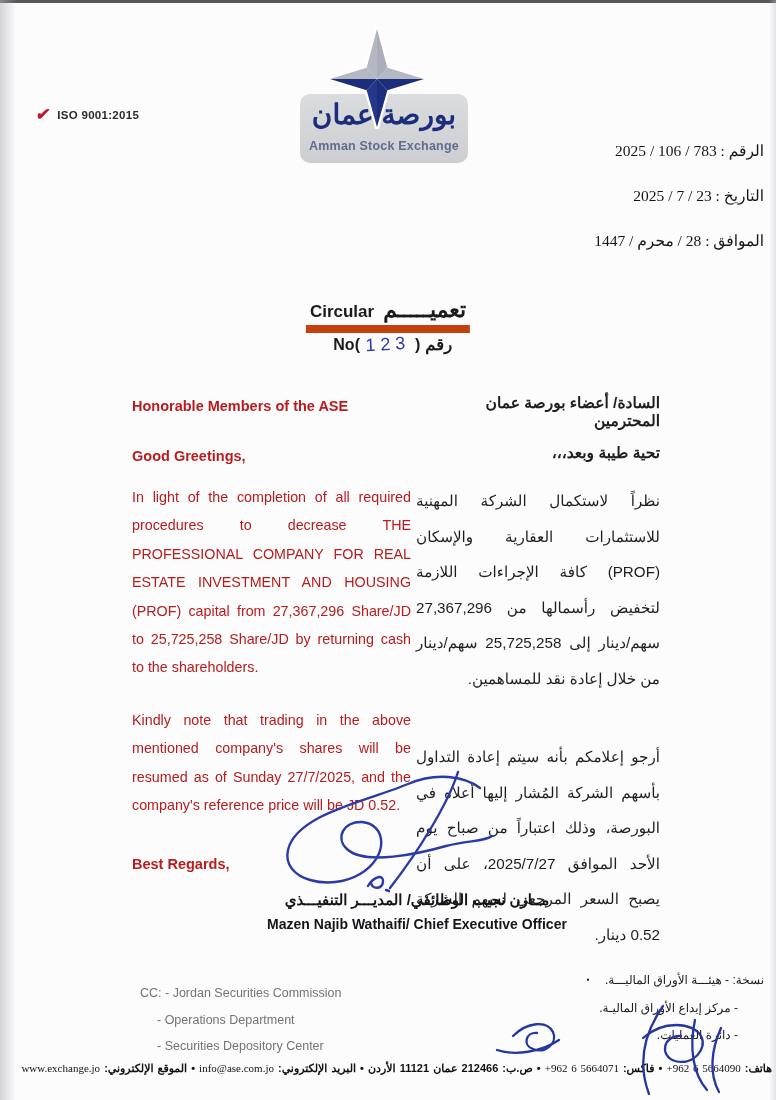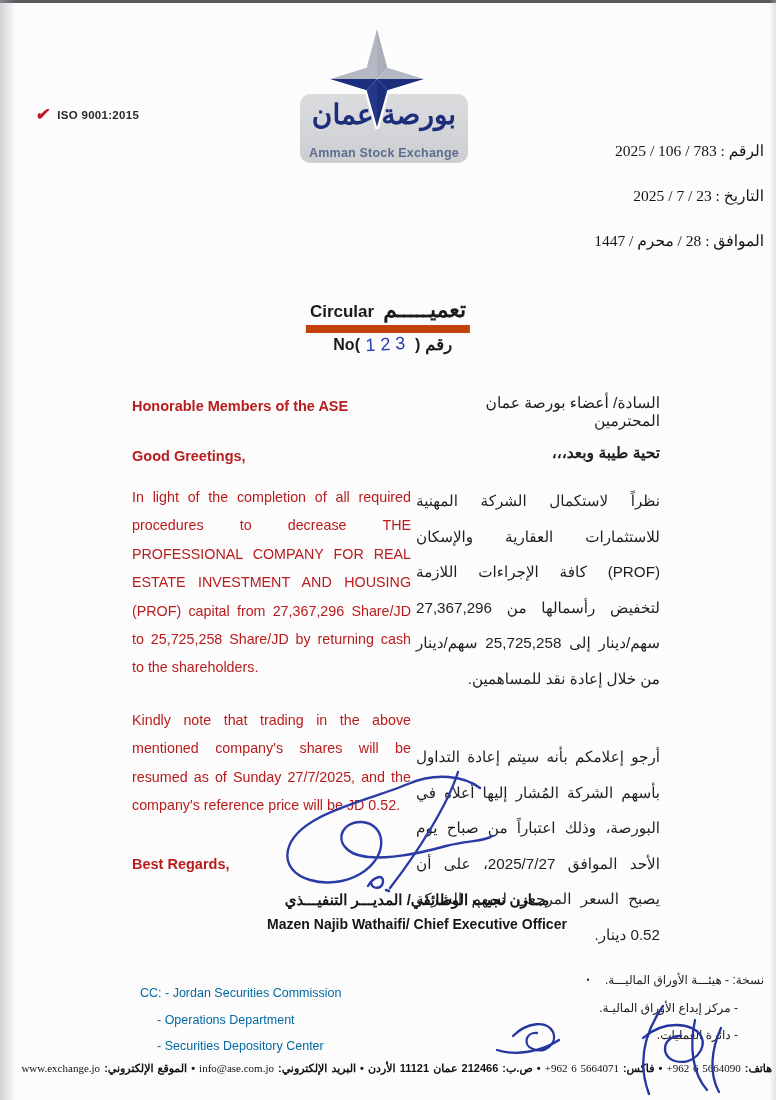--- a/index.html
+++ b/index.html
@@ -17,21 +17,21 @@
 
   
   .iso{position:absolute;left:36px;top:106px;display:flex;align-items:center;gap:7px;}
   .iso .check{color:#c2192a;font-size:17px;font-weight:700;transform:skewX(-8deg);line-height:1;}
   .iso .lbl{font-size:11.5px;font-weight:700;color:#2a2a2a;letter-spacing:.3px;}
 
   
   .logo-plate{position:absolute;left:300px;top:94px;width:168px;height:69px;border-radius:10px;
     background:linear-gradient(#dbdcde,#cdced1);text-align:center;}
   .logo-ar{margin-top:6px;font-size:28px;font-weight:700;color:#1c2e7b;line-height:30px;text-align:center;}
-  .logo-en{font-size:12.5px;font-weight:700;color:#5d6d90;letter-spacing:.2px;margin-top:16px;}
+  .logo-en{font-size:12.5px;font-weight:700;color:#5d6d90;letter-spacing:.2px;margin-top:9px;}
   .star{position:absolute;left:330px;top:27px;z-index:2;}
 
   
   .refblock{position:absolute;right:12px;top:128px;text-align:right;direction:rtl;
     font-family:"Liberation Serif",serif;font-size:15.5px;color:#141414;line-height:45px;}
 
   
   .heading{position:absolute;left:50%;top:297px;transform:translateX(-50%);
     display:flex;align-items:baseline;gap:9px;border-bottom:8px solid #c2410c;padding:0 4px 2px 4px;}
   .heading .en{font-size:17px;font-weight:700;color:#1a1a1a;}
@@ -39,38 +39,38 @@
   .no-line{position:absolute;left:50%;top:334px;transform:translateX(-46%);
     display:flex;align-items:baseline;gap:3px;font-size:16px;font-weight:700;color:#1a1a1a;}
   .no-line .ink{color:#2b3dae;font-size:18px;letter-spacing:5px;transform:rotate(-3deg);
     font-weight:400;padding:0 2px;}
   .no-line .ar{font-size:16.5px;margin-left:2px;}
 
   
   .col-en{position:absolute;left:132px;width:279px;color:#b91c1c;}
   .col-ar{position:absolute;right:116px;width:244px;direction:rtl;color:#1e1e1e;}
   .sal{top:398px;font-weight:700;font-size:14.5px;}
-  .sal-ar{top:394px;font-weight:400;font-size:15.5px;text-align:right;}
+  .sal-ar{top:394px;font-weight:700;font-size:15.5px;text-align:right;}
   .greet{top:448px;font-weight:700;font-size:14.5px;}
   .greet-ar{top:444px;font-weight:700;font-size:15.5px;text-align:right;}
   .body-en{top:483px;}
   .body-en p{margin:0 0 24px 0;font-size:14.3px;line-height:28.4px;text-align:justify;}
   .body-ar{top:483px;}
   .body-ar p{margin:0 0 43px 0;font-size:15.2px;line-height:35.5px;text-align:justify;}
   .close-en{top:856px;font-weight:700;font-size:14.5px;}
   .close-ar{top:852px;font-weight:700;font-size:15.5px;text-align:right;}
 
   
   .sig{position:absolute;left:268px;top:770px;z-index:3;}
   .names{position:absolute;left:237px;top:891px;width:360px;text-align:center;}
   .name-ar{font-size:15px;font-weight:700;color:#15151a;direction:rtl;}
   .name-en{font-size:14px;font-weight:700;color:#15151a;margin-top:7px;}
 
   
-  .cc-en{position:absolute;left:140px;top:980px;font-size:12.5px;color:#0369a1;line-height:26.5px;}
+  .cc-en{position:absolute;left:140px;top:980px;font-size:12.5px;color:#737373;line-height:26.5px;}
   .cc-en .ind{padding-left:17px;}
   .cc-ar{position:absolute;right:12px;top:966px;direction:rtl;text-align:right;
     font-size:12px;color:#1c1c1c;line-height:27.5px;}
   .cc-ar .ind{padding-right:26px;}
   .sq-bullet{font-size:8px;color:#111;margin:0 12px;vertical-align:2px;}
 
   
   .scribbles{position:absolute;left:495px;top:998px;z-index:3;}
 
   

